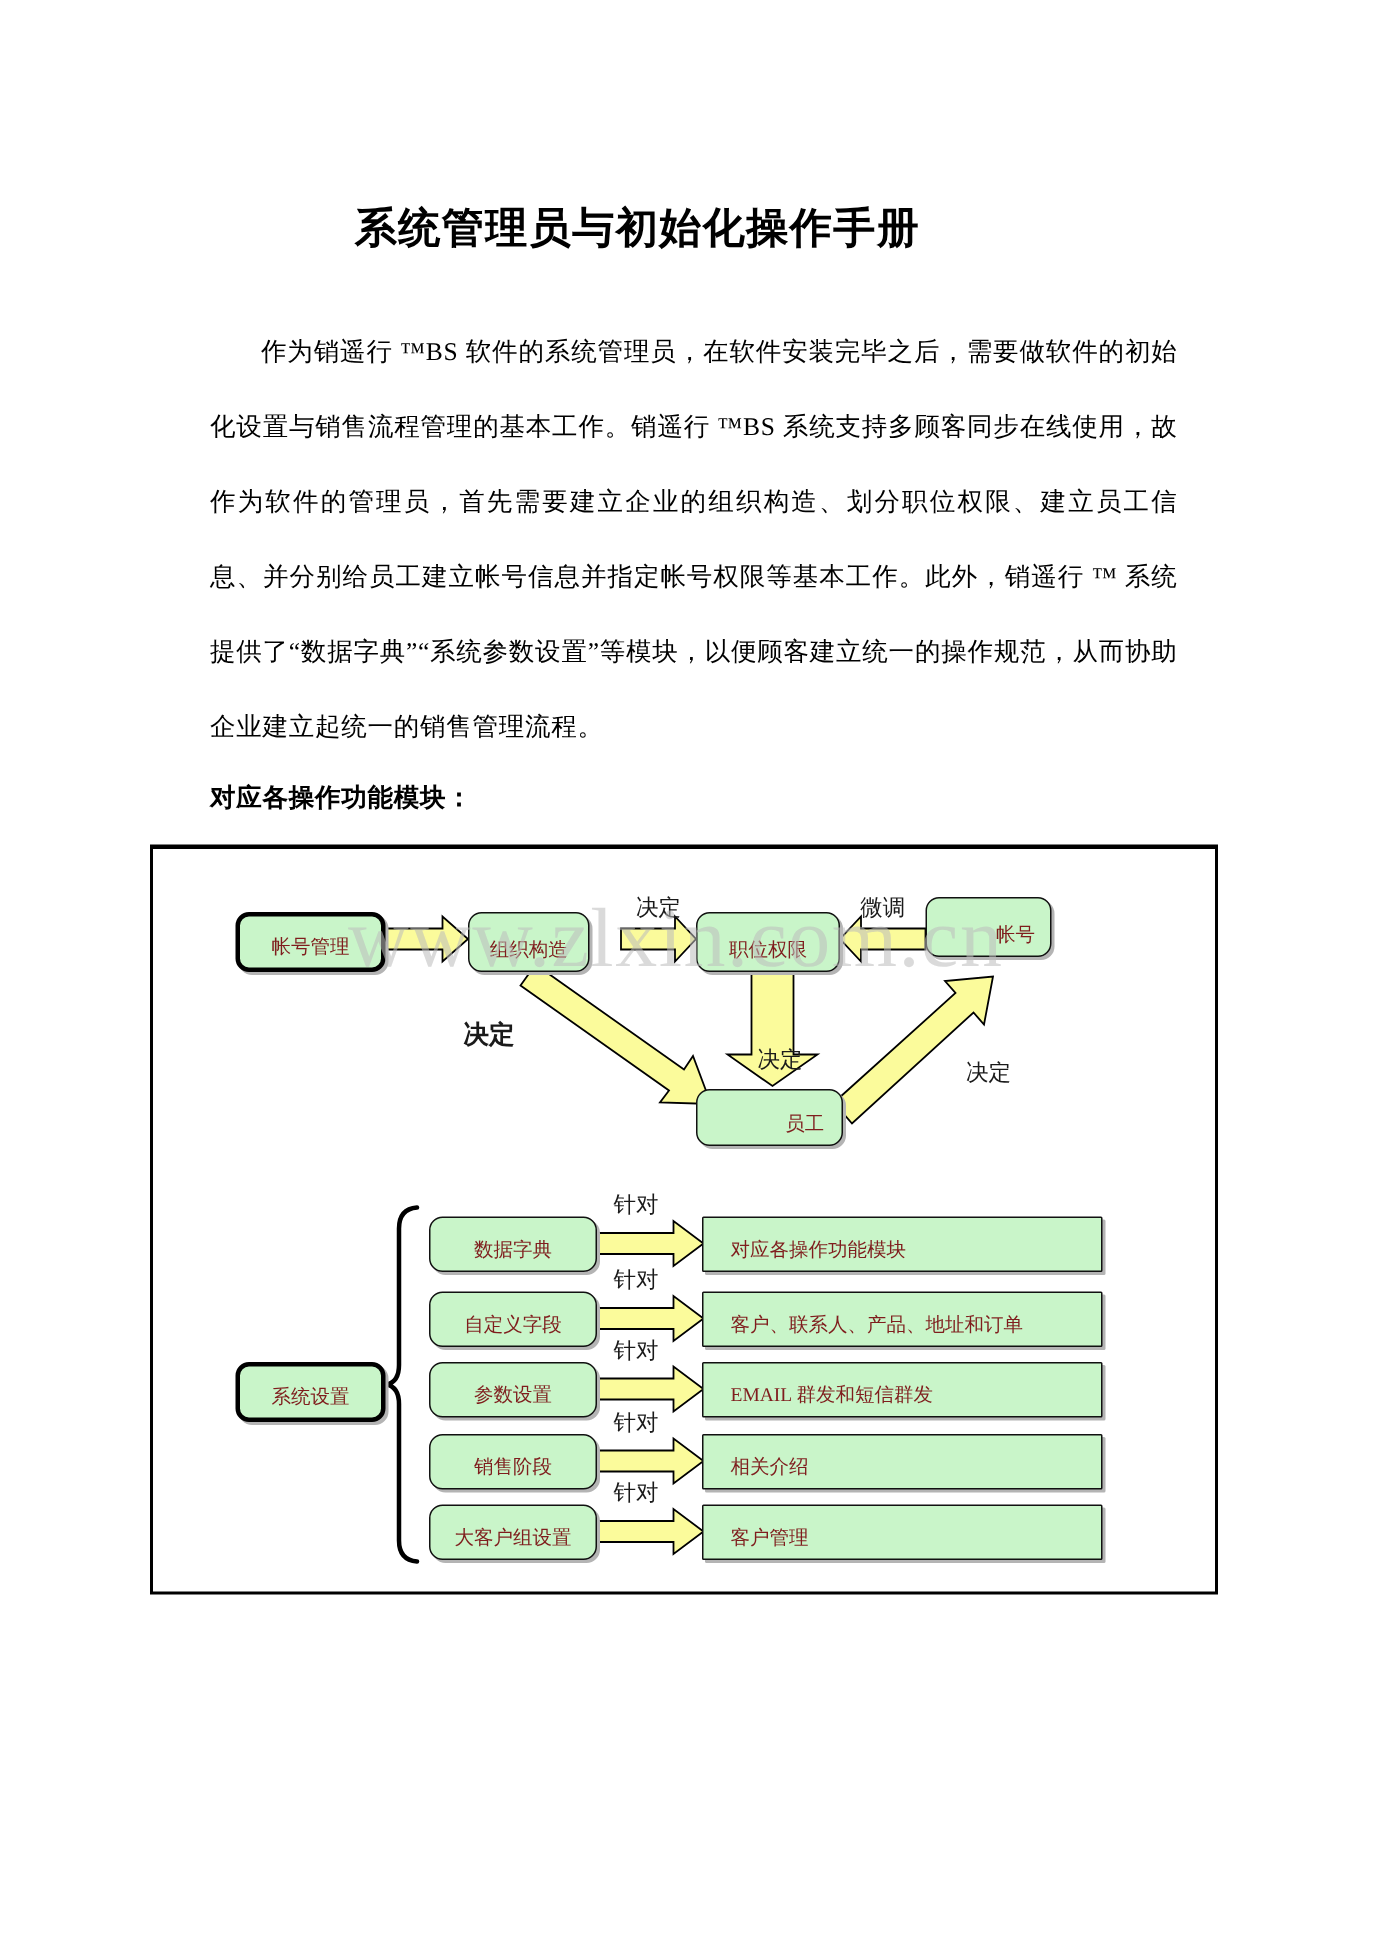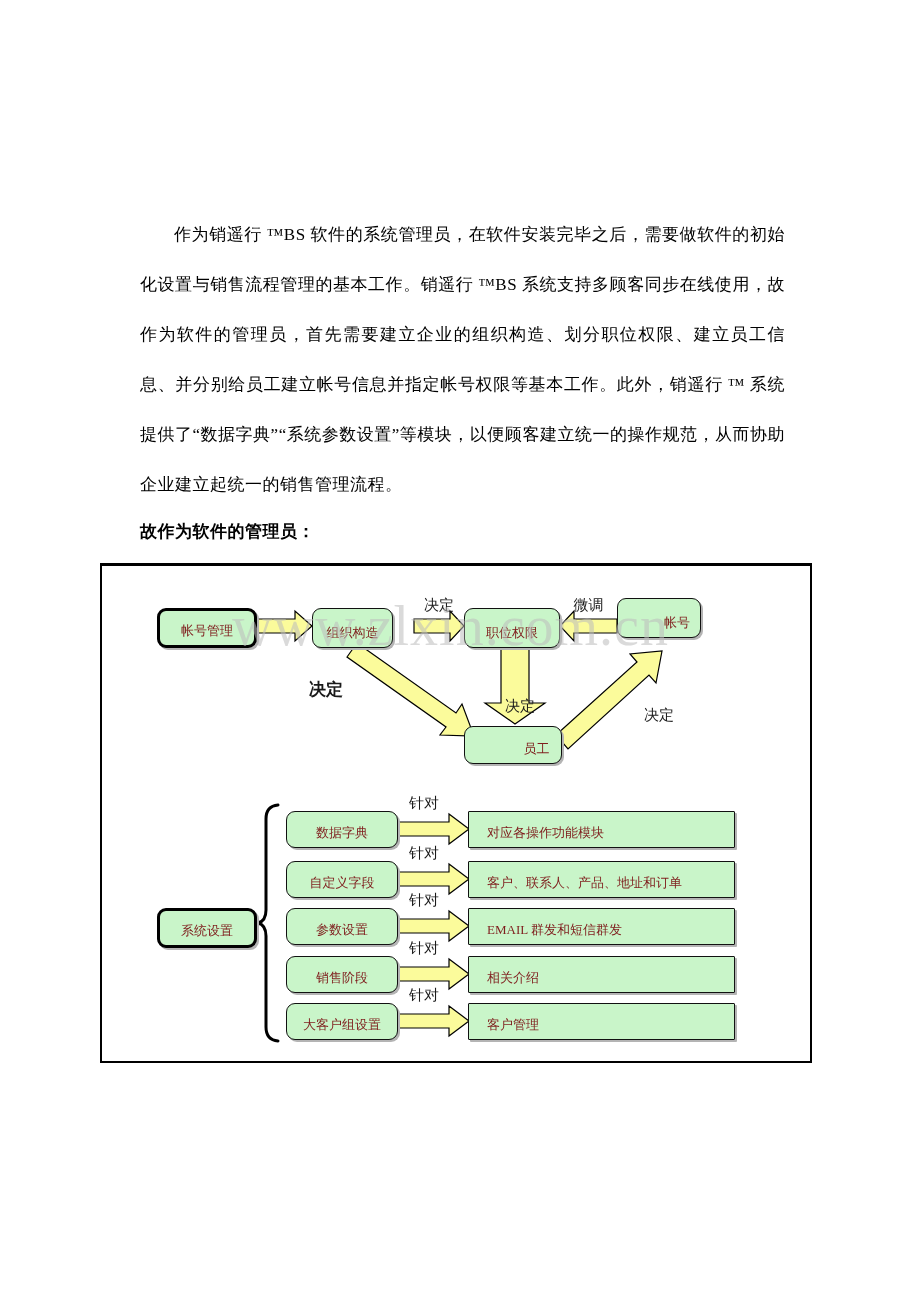--- a/index.html
+++ b/index.html
@@ -49,24 +49,25 @@
     position:absolute;z-index:4;left:130px;top:28px;width:600px;
     font-size:56px;color:var(--watermark,#bdbdbd);opacity:0.55;
     font-family:"Liberation Serif",serif;white-space:nowrap;letter-spacing:1px;
   }
 </style>
 </head>
 <body>
 
 <div class="page">
 
+  <h1 class="title">系统管理员与初始化操作手册</h1>
 
   <p class="intro">作为销遥行 ™BS 软件的系统管理员，在软件安装完毕之后，需要做软件的初始化设置与销售流程管理的基本工作。销遥行 ™BS 系统支持多顾客同步在线使用，故作为软件的管理员，首先需要建立企业的组织构造、划分职位权限、建立员工信息、并分别给员工建立帐号信息并指定帐号权限等基本工作。此外，销遥行 ™ 系统提供了“数据字典”“系统参数设置”等模块，以便顾客建立统一的操作规范，从而协助企业建立起统一的销售管理流程。</p>
 
-  <p class="flow-heading">故作为软件的管理员：</p>
+  <p class="flow-heading">对应各操作功能模块：</p>
 
   <div class="frame">
 
     <svg width="708" height="495" viewBox="0 0 708 495">
 
       <polygon class="arrow-poly" points="155,53 193,53 193,45 210,60 193,75 193,67 155,67"></polygon>
       <polygon class="arrow-poly" points="312,53 348,53 348,45 362,60 348,75 348,67 312,67"></polygon>
       <polygon class="arrow-poly" points="515,53 472,53 472,45 458,60 472,75 472,67 515,67"></polygon>
 
       <polygon class="arrow-poly" points="255,77 354,147 360,138 372,170 338,169 344,161 245,91"></polygon>

